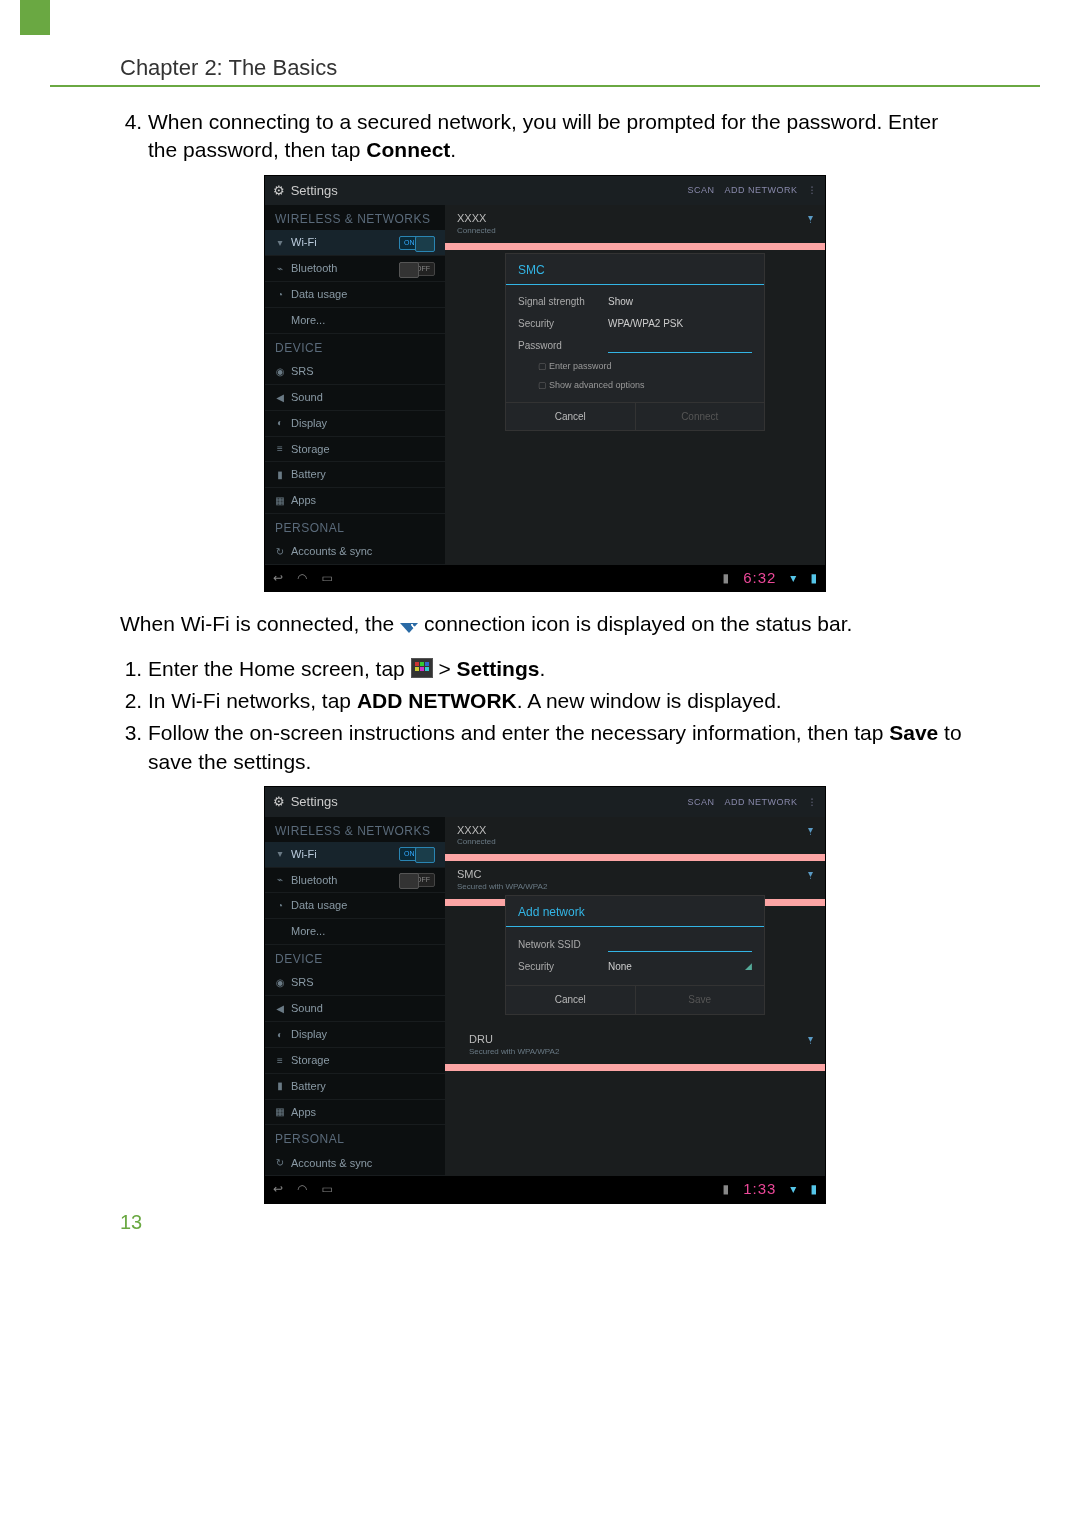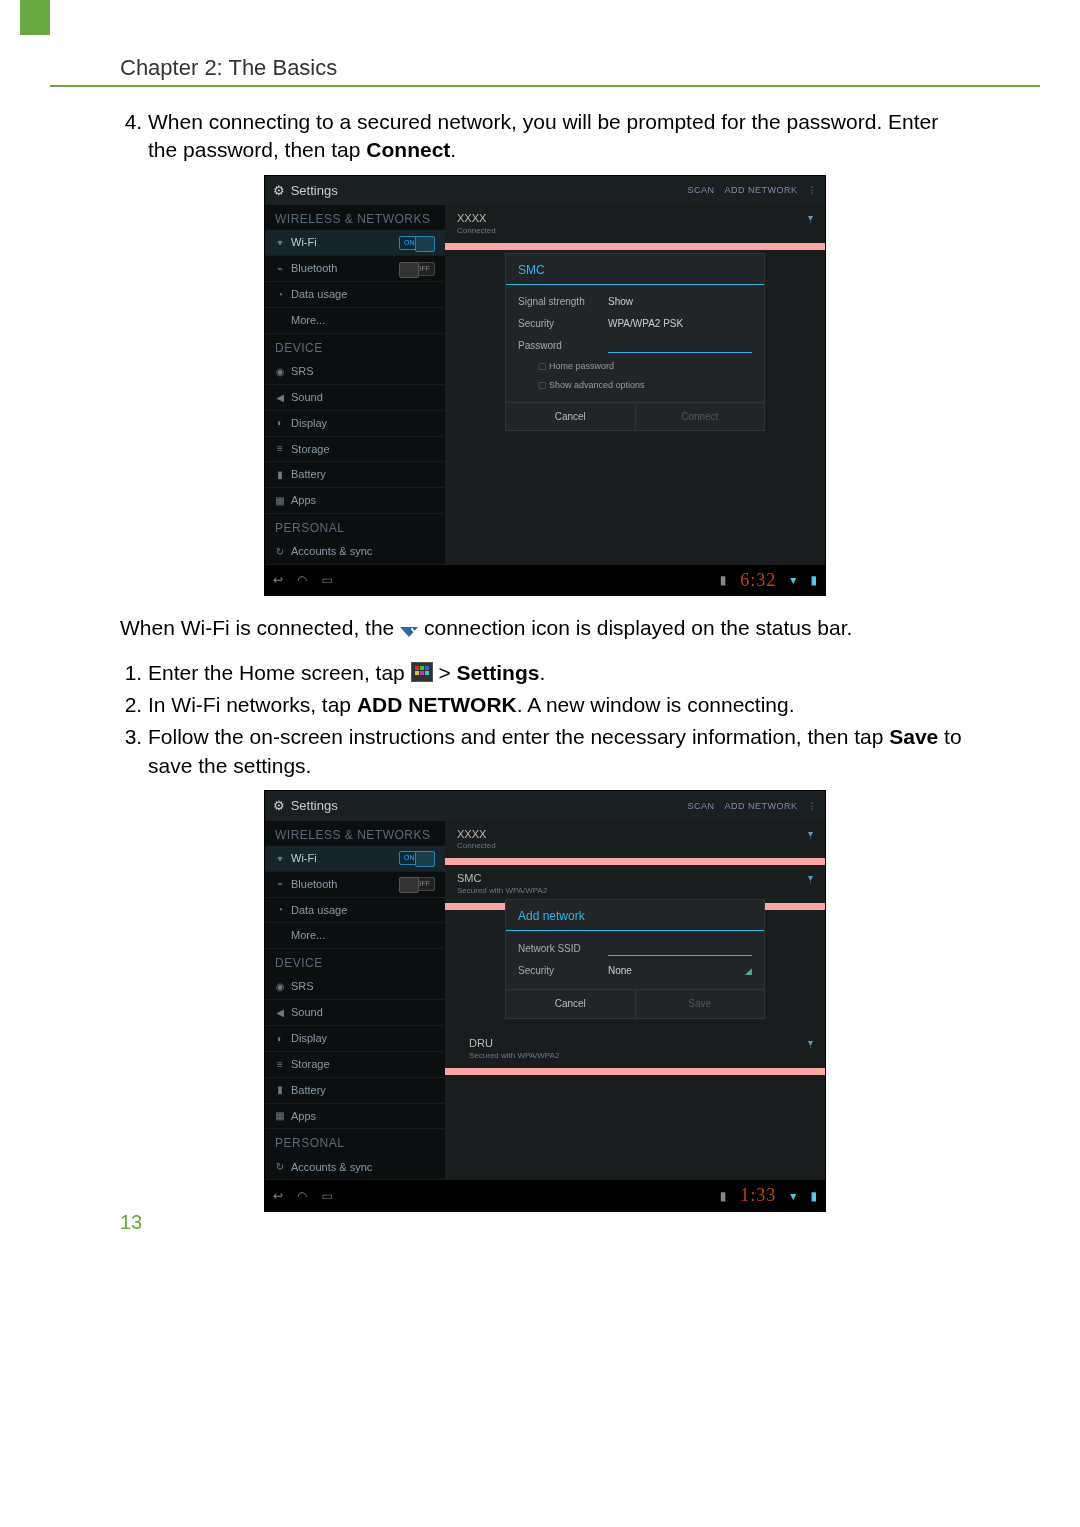--- a/index.html
+++ b/index.html
@@ -106,21 +106,21 @@
   .dlg-check::before{content:"▢ ";color:#666;}
   .dlg-btns{display:flex;border-top:1px solid #333;}
   .dlg-btns div{flex:1;text-align:center;padding:7px 0;font-size:10px;color:#bbb;}
   .dlg-btns div + div{border-left:1px solid #333;}
   .dlg-btns .disabled{color:#555;}
   .ss-sysbar{
     background:#000;display:flex;align-items:center;padding:3px 8px;
     color:#888;font-size:12px;gap:14px;
   }
   .ss-sysbar .sp{flex:1}
-  .ss-sysbar .time{font-family:Liberation Serif, serif;color:#c2410c;font-size:18px;letter-spacing:1px;}
+  .ss-sysbar .time{font-family:Liberation Sans, sans-serif;color:#ec4899;font-size:15px;letter-spacing:1px;}
   .ico{display:inline-block;width:10px;text-align:center;font-size:10px;color:#6a7a85;}
   .wifi-inline{
     width:0;height:0;display:inline-block;
     border-left:9px solid transparent;border-right:9px solid transparent;
     border-top:10px solid #2a6aa5;position:relative;top:2px;
   }
   .wifi-inline::after{
     content:"";position:absolute;left:2px;top:-14px;width:6px;height:6px;
     border:2px solid #fff;border-radius:50%;border-left-color:transparent;border-top-color:transparent;
     transform:rotate(45deg);
@@ -244,21 +244,21 @@
                   <span class="val">Show</span>
                 </div>
               <div class="dlg-row">
                   <span class="lbl">Security</span>
                   <span class="val">WPA/WPA2 PSK</span>
                 </div>
               <div class="dlg-row">
                   <span class="lbl">Password</span>
                   <span class="dlg-input"></span>
                 </div>
-              <div class="dlg-check">Home password</div>
+              <div class="dlg-check">Enter password</div>
               <div class="dlg-check">Show advanced options</div>
             </div>
             <div class="dlg-btns">
               <div>Cancel</div>
               <div class="disabled">Connect</div>
             </div>
           </div>
         </div>
       </div>
       <div class="ss-sysbar">
@@ -280,21 +280,21 @@
     </p>
 
 
     <ol class="numbered">
       <li>
         <span>Enter the Home screen, tap </span>
         <span class="apps-inline"></span>
         <span>  &gt;  </span><span class="bold">Settings</span><span>.</span>
       </li>
       <li>
-        <span>In Wi-Fi networks, tap </span><span class="bold">ADD NETWORK</span><span>. A new window is connecting.</span>
+        <span>In Wi-Fi networks, tap </span><span class="bold">ADD NETWORK</span><span>. A new window is displayed.</span>
       </li>
       <li>
         <span>Follow the on-screen instructions and enter the necessary information, then tap </span><span class="bold">Save</span><span> to save the settings.</span>
       </li>
     </ol>
 
     <div class="screenshot">
       <div class="ss-topbar">
         <span class="gear">⚙</span>
         <span>Settings</span>

